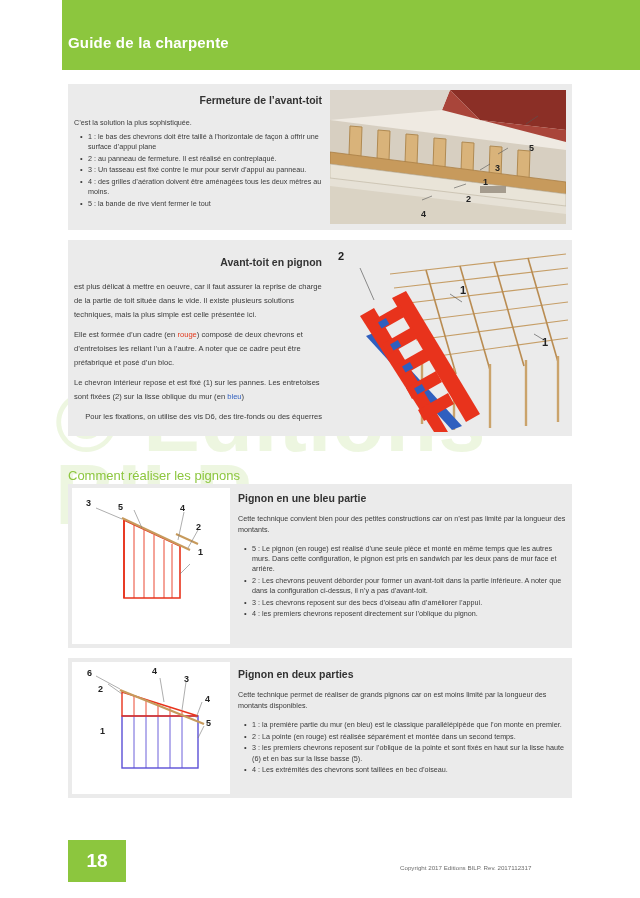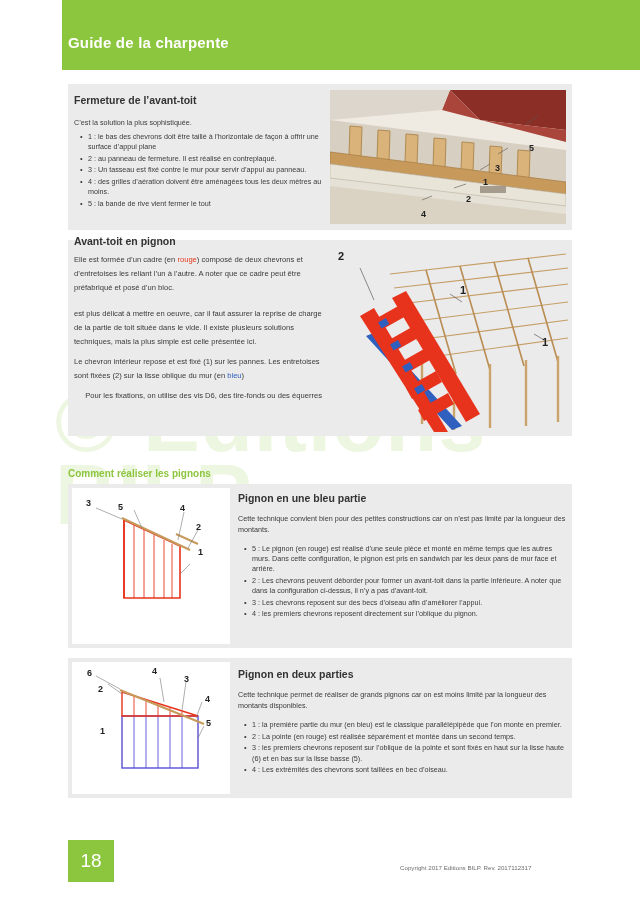--- a/index.html
+++ b/index.html
@@ -67,21 +67,21 @@
     background: #ebebeb;
   }
   .block-white {
     position: absolute;
     background: #ffffff;
   }
   .sec-title {
     font-size: 10.5px;
     font-weight: bold;
     color: #333333;
-    text-align: left;
+    text-align: right;
   }
   .sec-title-left {
     font-size: 10.5px;
     font-weight: bold;
     color: #333333;
     text-align: left;
   }
   .body-txt {
     font-size: 7.2px;
     line-height: 1.55;
@@ -108,22 +108,22 @@
   ul.bullets li:before {
     content: "\2022";
     position: absolute;
     left: -3px;
     top: 0;
     color: #3a3a3a;
     font-size: 7.5px;
   }
   .green-head {
     position: absolute;
-    font-size: 10px;
-    font-weight: bold;
+    font-size: 13px;
+    font-weight: normal;
     color: #8cc63e;
   }
   .red-txt { color: #e23a1e; }
   .blue-txt { color: #2f5fbf; }
 
   
   .illus {
     position: absolute;
     overflow: hidden;
   }
@@ -137,26 +137,26 @@
     position: absolute;
     font-size: 11px;
     font-weight: bold;
     color: #222222;
   }
   
   .footer-badge {
     position: absolute;
     left: 68px;
     top: 840px;
-    width: 46px;
+    width: 58px;
     height: 42px;
     background: #8cc63e;
     color: #ffffff;
     font-size: 19px;
-    font-weight: normal;
+    font-weight: bold;
     display: flex;
     align-items: center;
     justify-content: center;
   }
   .footer-copy {
     position: absolute;
     left: 400px;
     top: 864px;
     font-size: 6.2px;
     color: #6d6d6d;
@@ -226,24 +226,24 @@
     </svg>
     <div class="num" style="left:199px; top:53px;">5</div>
     <div class="num" style="left:165px; top:73px;">3</div>
     <div class="num" style="left:153px; top:87px;">1</div>
     <div class="num" style="left:136px; top:104px;">2</div>
     <div class="num" style="left:91px; top:119px;">4</div>
   </div>
 
   <div class="block" style="left:68px; top:240px; width:504px; height:196px;"></div>
 
-  <div style="position:absolute; left:74px; top:235px; width:248px;">
+  <div style="position:absolute; left:74px; top:256px; width:248px;">
     <div class="sec-title">Avant-toit en pignon</div>
+    <div class="body-txt-lg" style="margin-top:12px;">est plus délicat à mettre en oeuvre, car il faut assurer la reprise de charge de la partie de toit située dans le vide. Il existe plusieurs solutions techniques, mais la plus simple est celle présentée ici.</div>
     <div class="body-txt-lg" style="margin-top:6px;">Elle est formée d’un cadre (en <span class="red-txt">rouge</span>) composé de deux chevrons et d’entretoises les reliant l’un à l’autre. A noter que ce cadre peut être préfabriqué et posé d’un bloc.</div>
-    <div class="body-txt-lg" style="margin-top:12px;">est plus délicat à mettre en oeuvre, car il faut assurer la reprise de charge de la partie de toit située dans le vide. Il existe plusieurs solutions techniques, mais la plus simple est celle présentée ici.</div>
     <div class="body-txt-lg" style="margin-top:6px;">Le chevron intérieur repose et est fixé (1) sur les pannes. Les entretoises sont fixées (2) sur la lisse oblique du mur (en <span class="blue-txt">bleu</span>)</div>
     <div class="body-txt-lg" style="margin-top:6px;text-align:right;">Pour les fixations, on utilise des vis D6, des tire-fonds ou des équerres</div>
   </div>
 
   <div class="illus" style="left:330px; top:244px; width:240px; height:188px; background:#ebebeb;">
     <svg width="240" height="188" viewBox="0 0 240 188">
       <rect x="0" y="0" width="240" height="188" fill="#ebebeb"></rect>
 
       <g stroke="#c49a60" stroke-width="1.1" fill="none" opacity="0.95">
         <line x1="60" y1="30" x2="236" y2="10"></line>

